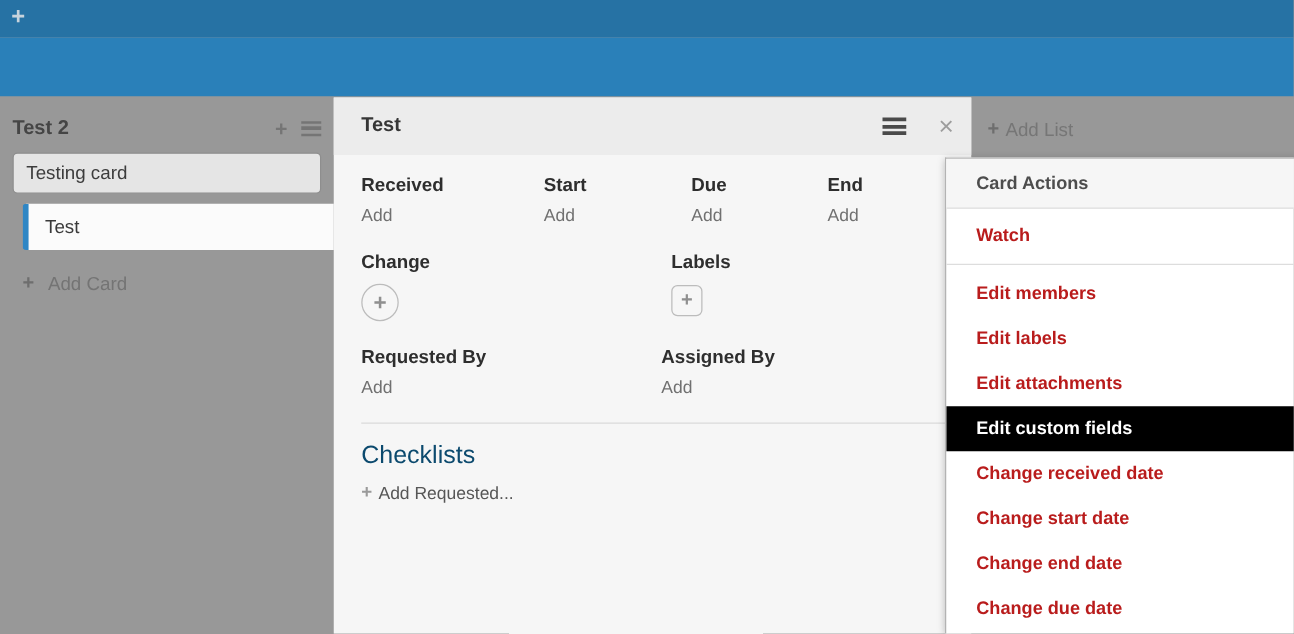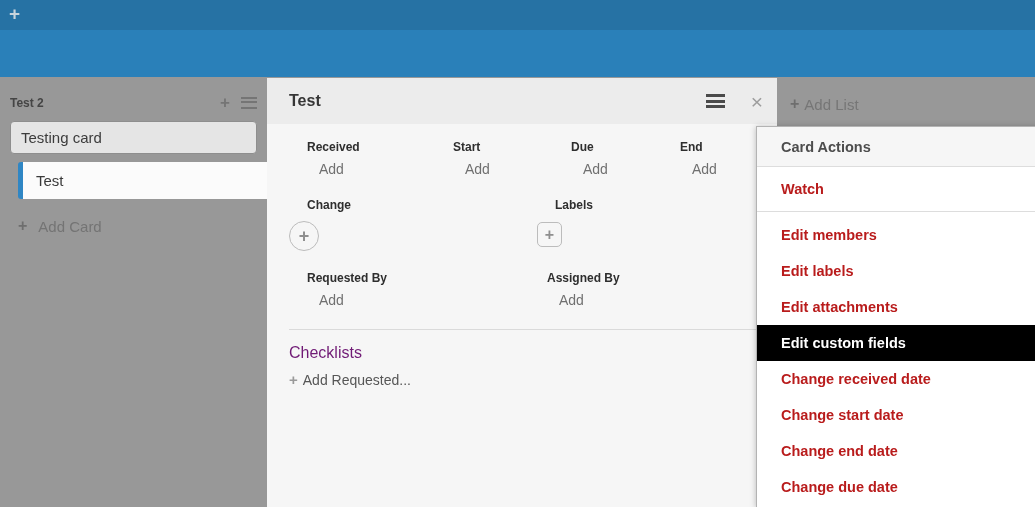--- a/index.html
+++ b/index.html
@@ -25,21 +25,21 @@
   }
 
   
   .board { position: absolute; left: 0; top: 77px; width: 1035px; height: 430px; background: #989898; }
 
   .list { position: absolute; left: 0; top: 0; width: 267px; height: 430px; }
   .list-header {
     display: flex; align-items: center;
     padding: 17px 10px 10px 10px;
   }
-  .list-title { flex: 1; font-size: 12px; font-weight: bold; color: #454545; }
+  .list-title { flex: 1; font-size: 16px; font-weight: bold; color: #454545; }
   .list-icon { color: #757575; font-size: 17px; font-weight: bold; margin-left: 11px; cursor: pointer; line-height: 1; }
   .hamburger-sm {
     width: 16px; height: 12px; display: inline-block; position: relative;
     border-top: 2.5px solid #757575; border-bottom: 2.5px solid #757575; margin-left: 11px; cursor: pointer;
   }
   .hamburger-sm::after {
     content: ""; position: absolute; left: 0; right: 0; top: 2.2px; height: 2.5px; background: #757575;
   }
 
   .minicard {
@@ -79,22 +79,22 @@
   .hamburger {
     width: 19px; height: 14px; position: relative; cursor: pointer; margin-right: 26px;
     border-top: 3px solid #4a4a4a; border-bottom: 3px solid #4a4a4a;
   }
   .hamburger::after {
     content: ""; position: absolute; left: 0; right: 0; top: 2.5px; height: 3px; background: #4a4a4a;
   }
   .cd-close { color: #9d9d9d; font-size: 21px; line-height: 1; cursor: pointer; }
 
   .cd-body { padding: 16px 0 0 22px; }
-  .cd-heading { font-size: 12px; font-weight: 600; color: #2e2e2e; margin-left: 18px; }
-  .cd-action { font-size: 14px; color: #707070; margin-top: 7px; cursor: pointer; margin-left: 30px; }
+  .cd-heading { font-size: 15px; font-weight: 600; color: #2e2e2e; }
+  .cd-action { font-size: 14px; color: #707070; margin-top: 7px; cursor: pointer; }
 
   .dates-row { display: flex; }
   .dates-row .dcol-0 { width: 146px; }
   .dates-row .dcol-1 { width: 118px; }
   .dates-row .dcol-2 { width: 109px; }
   .dates-row .dcol-3 { width: auto; }
 
   .ml-row { display: flex; margin-top: 21px; }
   .ml-row .mcol { width: 248px; }
   .avatar-add {
@@ -108,21 +108,21 @@
     display: flex; align-items: center; justify-content: center; cursor: pointer; background: transparent;
   }
 
   .desc-section { margin-top: 52px; }
   .req-row { display: flex; margin-top: 20px; }
   .req-row .rcol { width: 240px; }
 
   .cd-divider { border: none; border-top: 1px solid #dadada; margin: 21px 20px 0 0; }
 
   .checklists-section { margin-top: 14px; }
-  .checklists-title { font-size: 16px; color: #701a75; }
+  .checklists-title { font-size: 20px; color: #0c4a6e; }
   .add-checklist { margin-top: 9px; font-size: 14px; color: #565656; cursor: pointer; display: flex; align-items: center; }
   .add-checklist .plus { color: #9a9a9a; font-weight: bold; font-size: 15px; margin-right: 5px; }
 
   
   .popup {
     position: absolute; left: 712px; top: 126px; width: 358px; height: 381px;
     background: #ffffff; border: 1px solid #b3b3b3; border-bottom: none;
     box-shadow: 0 1px 6px rgba(0,0,0,0.25);
     z-index: 10; overflow: hidden; margin-left: 44px;
   }

